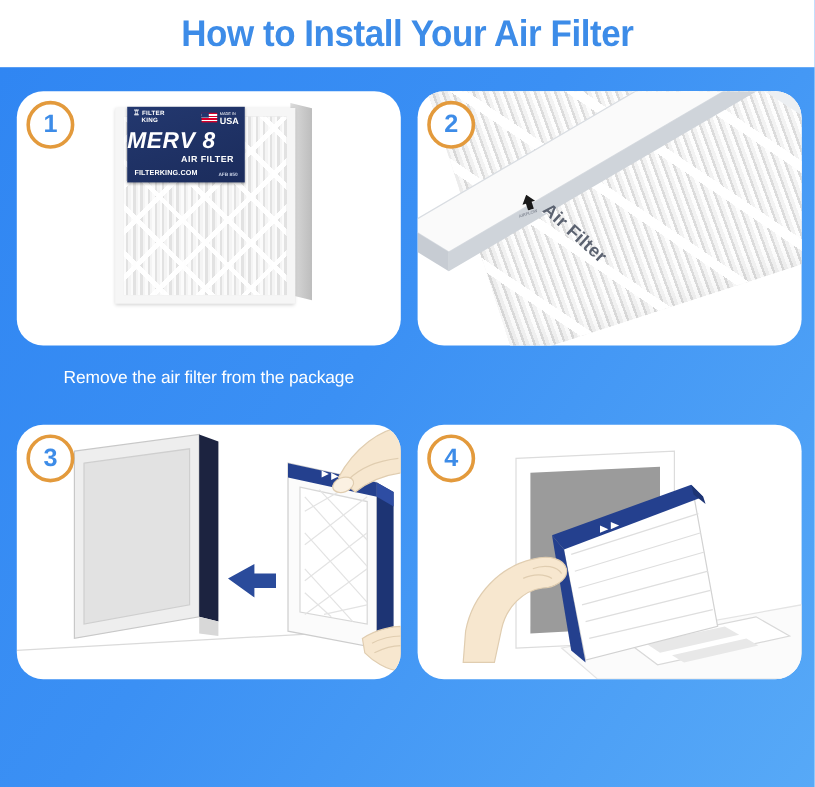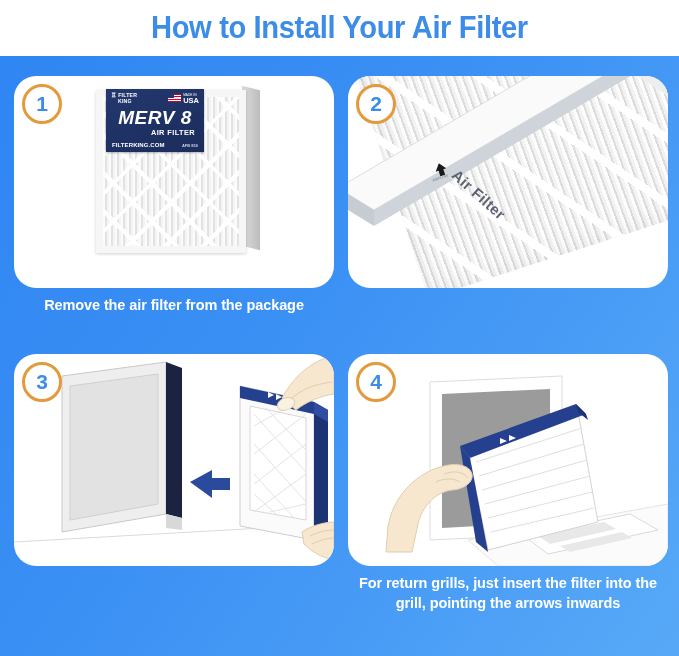--- a/index.html
+++ b/index.html
@@ -73,26 +73,26 @@
     box-sizing: border-box;
     display: flex;
     align-items: center;
     justify-content: center;
     font-size: 21px;
     font-weight: bold;
     color: #3d8ce8;
     z-index: 6;
   }
   .caption {
-    margin-top: 7px;
+    margin-top: 17px;
     width: 320px;
     text-align: center;
     color: #ffffff;
     font-size: 14.5px;
-    font-weight: bold;
+    font-weight: normal;
     line-height: 20px;
     letter-spacing: -0.1px;
   }
 
   .art { position: absolute; inset: 0; }
 
   
   .f1-wrap {
     position: absolute;
     left: 78px; top: 6px;
@@ -156,21 +156,21 @@
   }
   .flag::before{
     content:""; position:absolute; left:0; top:0; width:6px; height:4.4px;
     background:#22356e;
   }
   .lbl-usa-txt { line-height:5px; text-align:left; }
   .lbl-made { color:#fff; font-size:3.2px; display:block; }
   .lbl-usa-big { color:#fff; font-size:7.5px; font-weight:bold; display:block; }
   .lbl-merv {
     color:#fff; font-size:19px; font-weight:bold; font-style:italic;
-    text-align:center; margin-top:3px; letter-spacing:.5px;
+    margin-top:3px; letter-spacing:.5px;
   }
   .lbl-sub {
     color:#fff; font-size:7.4px; font-weight:bold; text-align:right;
     margin: -1px 9px 0 0; letter-spacing:.4px;
   }
   .lbl-bot {
     display:flex; align-items:flex-end; justify-content:space-between;
     padding: 5px 6px 0 6px;
   }
   .lbl-site { color:#fff; font-size:6px; font-weight:bold; letter-spacing:.1px;}
@@ -400,17 +400,16 @@
             </g>
 
             <g>
               <path d="M40,172 C46,140 70,118 96,112 C110,108 122,112 124,120 C126,130 112,136 104,136 C88,138 74,152 70,170 L64,198 L38,198 Z" fill="#f7e7cf" stroke="#e0cdb0" stroke-width="1"></path>
               <path d="M96,120 C106,116 116,118 120,124" fill="none" stroke="#e0cdb0" stroke-width="1"></path>
               <path d="M88,128 C96,124 106,124 112,128" fill="none" stroke="#e0cdb0" stroke-width="1"></path>
             </g>
           </svg>
         </div>
       </div>
-      <div class="caption">For return grills, just insert the filter into the grill, pointing the arrows inwards</div>
     </div>
 
   </div>
 </div>
 
 </body></html>

